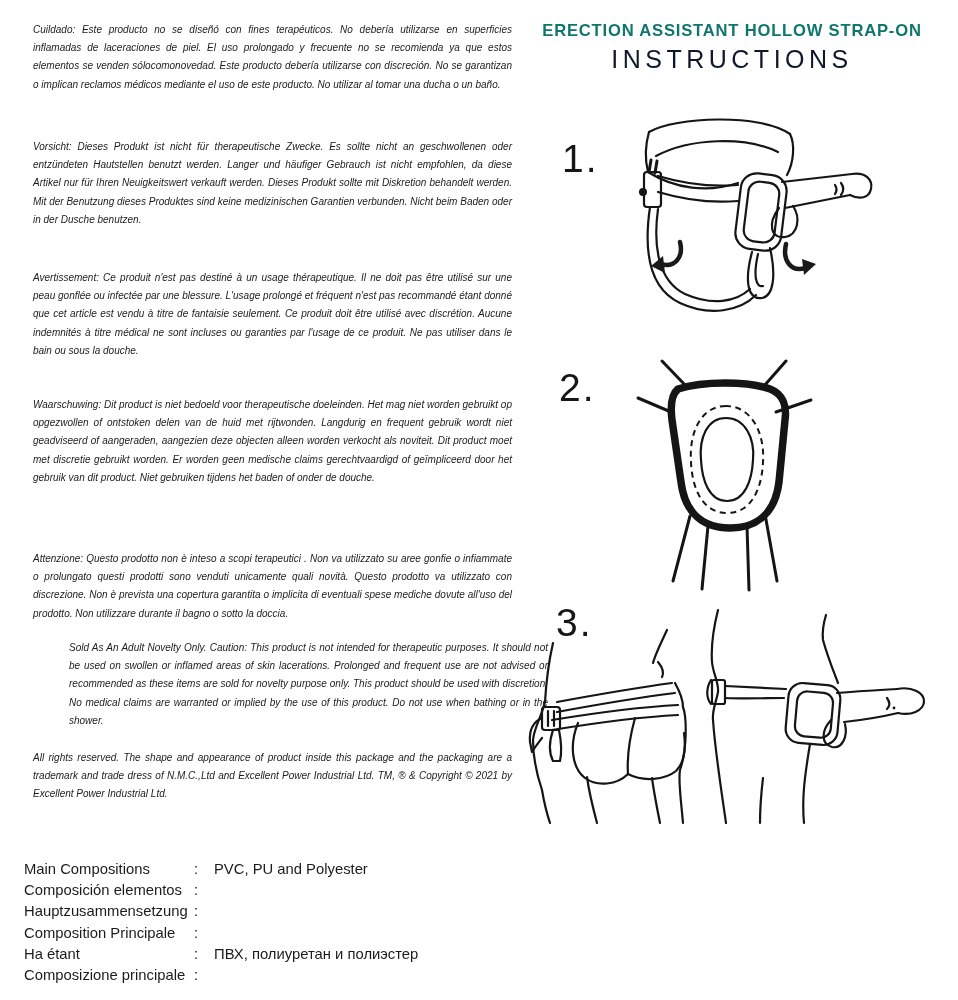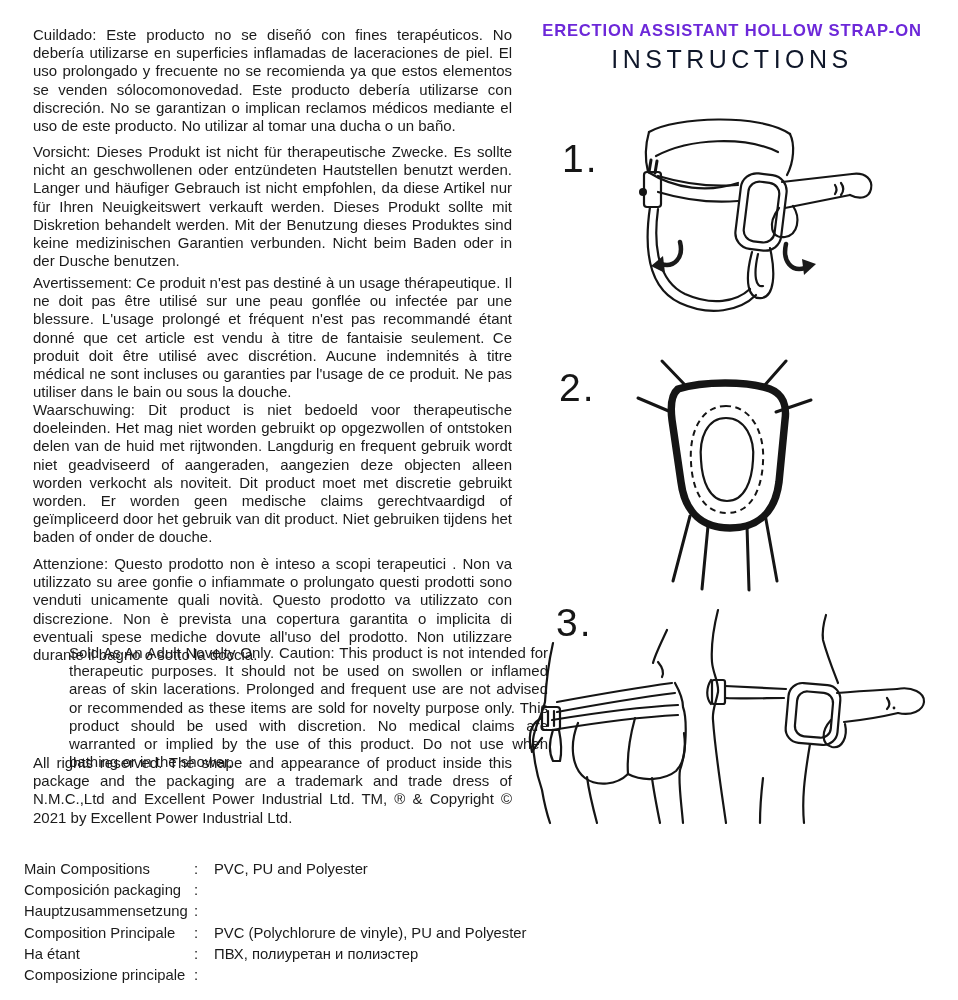--- a/index.html
+++ b/index.html
@@ -4,43 +4,44 @@
 <style>
   html,body { margin:0; padding:0; }
   body {
     width:958px; height:1000px; position:relative; overflow:hidden;
     background:#ffffff; color:#1b1b1b;
     font-family:"Liberation Sans", sans-serif;
   }
   
   .warning {
     position:absolute; left:33px; width:479px;
-    font-size:15px; line-height:18.2px; text-align:justify;
+    font-size:10px; line-height:18.2px; text-align:justify;
     color:#1b1b1b;
+    font-style:italic;
   }
   .w0 { top:11px; }
   .w1 { top:128px; }
   .w2 { top:259px; }
   .w3 { top:386px; }
   .w4 { top:540px; }
   .w5 { top:629px;margin-left:36px; }
   .w6 { top:739px; }
 
   
   .compositions { position:absolute; left:24px; top:859px; width:560px; font-size:14.8px; }
   .comp-row { display:flex; line-height:21.2px; }
   .comp-label { width:170px; flex:0 0 170px; }
   .comp-sep   { width:20px; flex:0 0 20px; }
   .comp-value { flex:1; white-space:nowrap; }
 
   
   .product-title {
     position:absolute; left:512px; top:21px; width:440px;
     text-align:center; font-weight:700; font-size:16.6px;
-    letter-spacing:0.8px; color:#6d28d9;
+    letter-spacing:0.8px; color:#0f766e;
   }
   .instructions-subtitle {
     position:absolute; left:512px; top:45px; width:440px;
     text-align:center; font-weight:400; font-size:25px;
     letter-spacing:4.5px; color:#0f172a;
   }
 
   
   .step-number {
     position:absolute; font-size:39px; line-height:1; font-weight:400;
@@ -76,31 +77,30 @@
 <p class="warning w5">Sold As An Adult Novelty Only. Caution: This product is not intended for therapeutic purposes. It should not be used on swollen or inflamed areas of skin lacerations. Prolonged and frequent use are not advised or recommended as these items are sold for novelty purpose only. This product should be used with discretion. No medical claims are warranted or implied by the use of this product. Do not use when bathing or in the shower.</p>
 <p class="warning w6">All rights reserved. The shape and appearance of product inside this package and the packaging are a trademark and trade dress of N.M.C.,Ltd and Excellent Power Industrial Ltd. TM, ® &amp; Copyright © 2021 by Excellent Power Industrial Ltd.</p>
 
 <div class="compositions">
   <div class="comp-row">
     <span class="comp-label">Main Compositions</span>
     <span class="comp-sep">:</span>
     <span class="comp-value">PVC, PU and Polyester</span>
   </div>
   <div class="comp-row">
-    <span class="comp-label">Composición packaging</span>
+    <span class="comp-label">Composición elementos</span>
     <span class="comp-sep">:</span>
   </div>
   <div class="comp-row">
     <span class="comp-label">Hauptzusammensetzung</span>
     <span class="comp-sep">:</span>
   </div>
   <div class="comp-row">
     <span class="comp-label">Composition Principale</span>
     <span class="comp-sep">:</span>
-    <span class="comp-value">PVC (Polychlorure de vinyle), PU and Polyester</span>
   </div>
   <div class="comp-row">
     <span class="comp-label">На étant</span>
     <span class="comp-sep">:</span>
     <span class="comp-value">ПВХ, полиуретан и полиэстер</span>
   </div>
   <div class="comp-row">
     <span class="comp-label">Composizione principale</span>
     <span class="comp-sep">:</span>
   </div>

